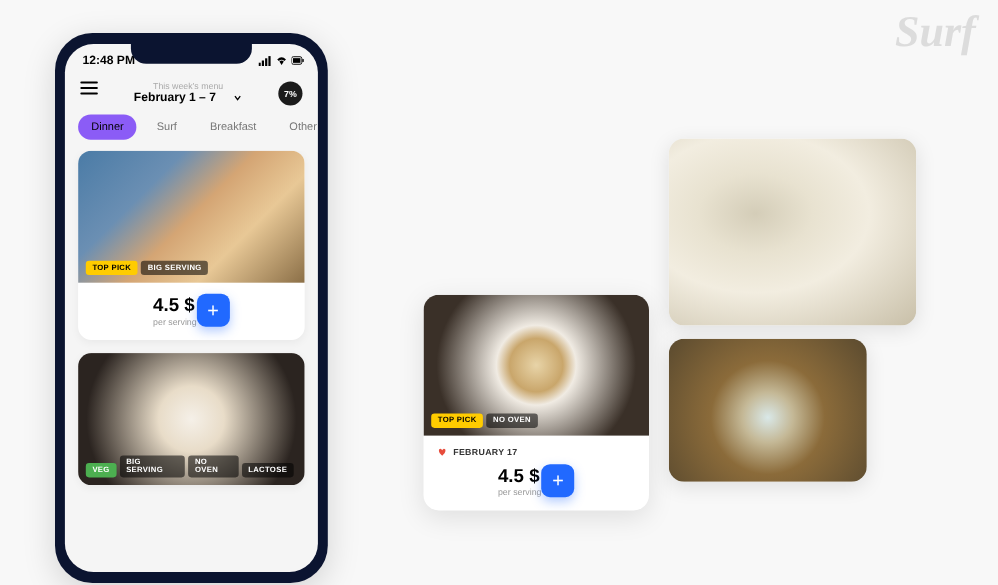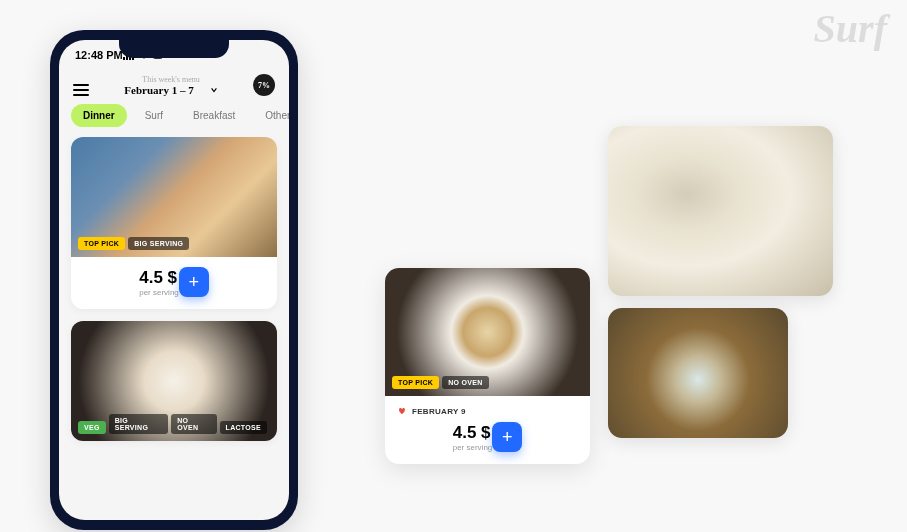--- a/index.html
+++ b/index.html
@@ -32,51 +32,50 @@
   overflow: hidden;
 }
 .notch {
   position: absolute; top: 0; left: 50%; transform: translateX(-50%);
   width: 110px; height: 18px;
   background: #0b1430;
   border-radius: 0 0 14px 14px;
   z-index: 10;
 }
 .status-bar {
-  height: 30px; display: flex; justify-content: flex-start;
+  height: 30px; display: flex; justify-content: space-between;
   align-items: center; padding: 0 12px 0 16px;
   font-size: 11px; font-weight: 600; color: #000;
 }
 .status-icons { display: flex; gap: 3px; align-items: center; }
 .status-icons svg { width: 12px; height: 10px; }
 .header {
-  display: flex; align-items: flex-end; justify-content: space-between;
+  display: flex; align-items: flex-start; justify-content: space-between;
   padding: 4px 14px 8px;
-  font-family: Liberation Serif, serif;
 }
 .hamburger { width: 16px; height: 12px; display: flex; flex-direction: column; justify-content: space-between; cursor: pointer; }
 .hamburger span { height: 2px; background: #000; border-radius: 1px; }
 .header-center { text-align: center; }
 .header-sub { font-size: 8px; color: #aaa; }
 .header-title { font-size: 11px; font-weight: 700; display: flex; align-items: center; gap: 16px; justify-content: center; }
 .header-title svg { width: 8px; height: 8px; }
 .badge-round {
   width: 22px; height: 22px; border-radius: 50%;
   background: #1b1b1b; color: #fff;
   display: flex; align-items: center; justify-content: center;
   font-size: 8px; font-weight: 600;
 }
 .tabs {
   display: flex; gap: 6px; padding: 0 12px 10px;
 }
 .tab {
   font-size: 10px; padding: 6px 12px; border-radius: 14px;
   color: #777; cursor: pointer; font-weight: 500;
 }
-.tab.active { background: #bef264; color: #000; font-weight: 700; }
+.tab.active { background: #8b5cf6; color: #000; font-weight: 400; }
 .scroll { height: calc(100% - 100px); overflow-y: auto; padding: 0 12px; }
 .scroll::-webkit-scrollbar { display: none; }
 .card {
   background: #fff; border-radius: 12px; overflow: hidden;
   margin-bottom: 12px; box-shadow: 0 2px 8px rgba(0,0,0,.05);
 }
 .card-img {
   height: 120px; position: relative;
   display: flex; align-items: flex-end; padding: 7px;
 }
@@ -225,21 +224,21 @@
 <div class="float-card">
   <div class="card-img food-gongbao">
     <span class="pill pill-yellow">TOP PICK</span>
     <span class="pill pill-gray">NO OVEN</span>
   </div>
   <div class="card-body">
     <div class="date-tag">
       <svg class="heart" viewBox="0 0 12 12">
           <path d="M6 10 C1 6 2 2 4.5 2.5 C5.5 2.7 6 4 6 4 C6 4 6.5 2.7 7.5 2.5 C10 2 11 6 6 10 Z" fill="#e74c3c"></path>
         </svg>
-      <span>FEBRUARY 9</span>
+      <span>FEBRUARY 17</span>
     </div>
     <div class="price-row">
       <div class="price-block">
         <div class="price">4.5 $</div>
         <div class="price-sub">per serving</div>
       </div>
       <div class="add-btn">+</div>
     </div>
   </div>
 </div>

